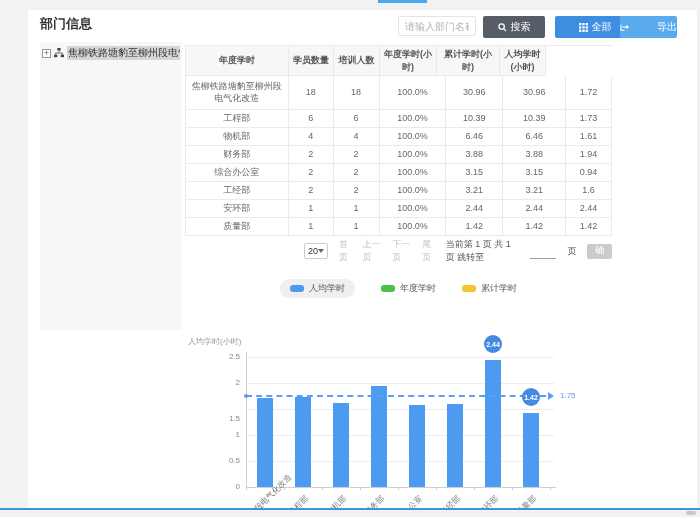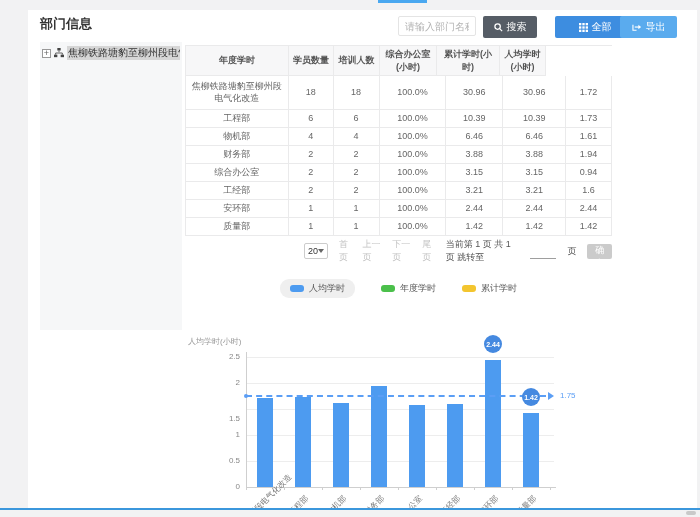--- a/index.html
+++ b/index.html
@@ -10,23 +10,23 @@
   .bottom-line{position:absolute;left:0;top:508px;width:700px;height:2px;background:var(--bottomline,#3b97dc);}
   .scroll-thumb{position:absolute;left:686px;top:511px;width:10px;height:4px;border-radius:2px;background:#c9c9c9;}
 
   .page-title{position:absolute;left:40px;top:15px;font-size:13px;font-weight:600;color:#333;}
 
   .search-input{position:absolute;left:398px;top:16px;width:78px;height:20px;border:1px solid #e4e4e4;border-radius:2px;
     font-size:10px;padding:0 6px;color:#333;outline:none;box-sizing:border-box;font-family:"Liberation Sans",sans-serif;}
   .search-input::placeholder{color:#b3b3b3;}
   .btn{position:absolute;top:16px;height:22px;border:none;border-radius:2px;color:#fff;font-size:10px;
     display:flex;align-items:center;justify-content:center;gap:4px;cursor:pointer;font-family:"Liberation Sans",sans-serif;padding:0;}
-  .btn-search{left:483px;width:54px;background:var(--darkbtn,#565d66);}
+  .btn-search{left:483px;width:62px;background:var(--darkbtn,#565d66);}
   .btn-all{left:555px;width:80px;background:var(--bluebtn,#3d8de0);}
-  .btn-export{left:620px;width:57px;background:var(--lightbluebtn,#5aabee);}
+  .btn-export{left:620px;width:57px;background:var(--lightbluebtn,#5aabee);justify-content:space-between;}
   .btn svg{display:block;}
 
   .tree-panel{position:absolute;left:40px;top:42px;width:142px;height:393px;background:#f6f7f8;}
   .tree-node{display:flex;align-items:center;gap:3px;padding:4px 2px;font-size:10px;color:#333;cursor:pointer;}
   .expander{width:9px;height:9px;border:1px solid #999;background:#fff;color:#666;font-size:9px;line-height:7px;
     text-align:center;box-sizing:border-box;flex:0 0 auto;}
   .org-ico{flex:0 0 auto;display:flex;}
   .tree-label{background:#d6d6d6;padding:0 1px;white-space:nowrap;overflow:hidden;max-width:118px;}
 
   .dept-table{position:absolute;left:185px;top:45px;width:427px;border-left:1px solid #eaeaeb;border-top:1px solid #eaeaeb;
@@ -142,21 +142,21 @@
       </span>
       <span class="tree-label">焦柳铁路塘豹至柳州段电气化改造</span>
     </div>
   </div>
 
   <div class="dept-table">
       <div class="tr head">
         <div class="th c0">年度学时</div>
         <div class="th c1">学员数量</div>
         <div class="th c2">培训人数</div>
-        <div class="th c4">综合办公室(小时)</div>
+        <div class="th c4">年度学时(小时)</div>
         <div class="th c5">累计学时(小时)</div>
         <div class="th c6">人均学时(小时)</div>
       </div>
       <div class="tr first">
         <div class="td c0">焦柳铁路塘豹至柳州段电气化改造</div>
         <div class="td c1">18</div>
         <div class="td c2">18</div>
         <div class="td c3">100.0%</div>
         <div class="td c4">30.96</div>
         <div class="td c5">30.96</div>

